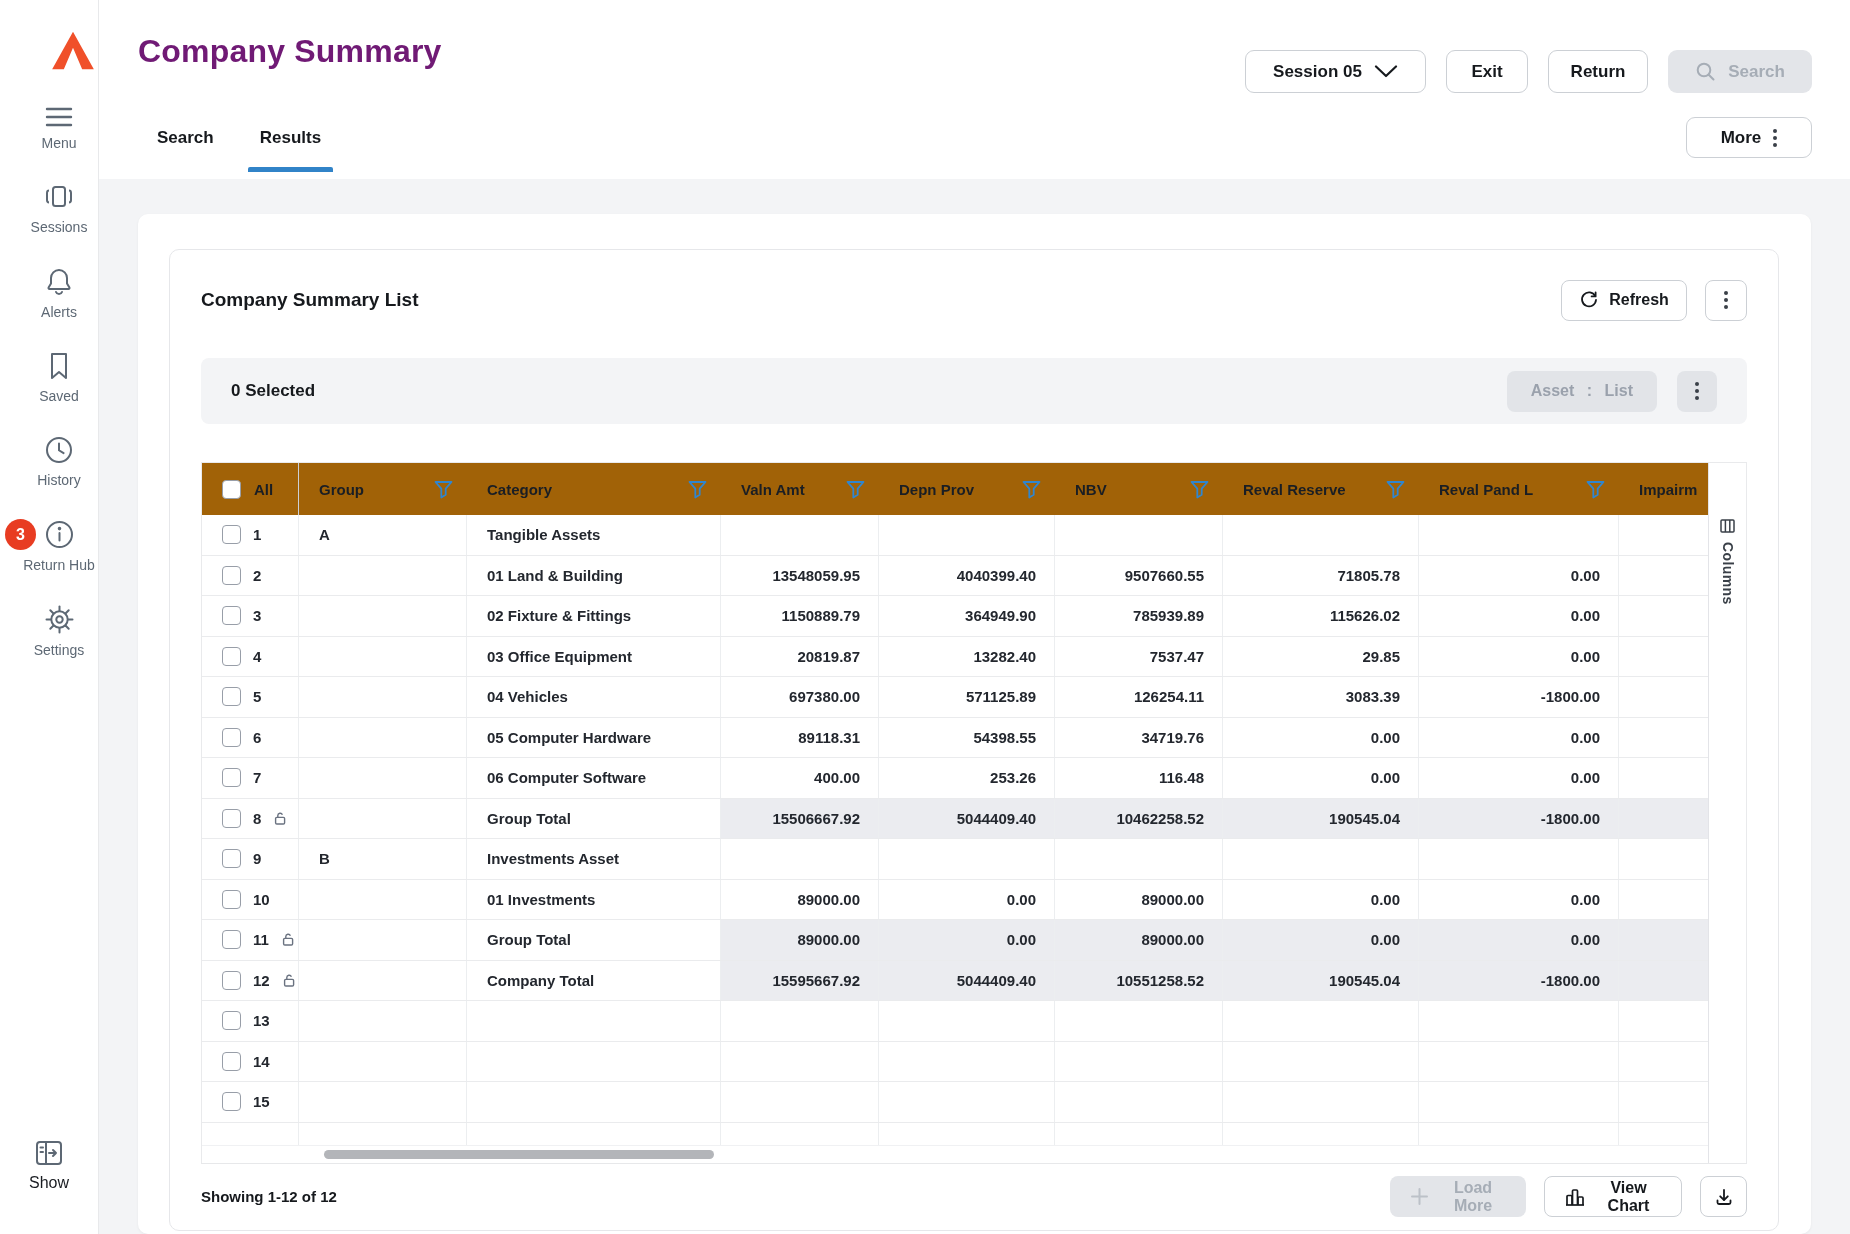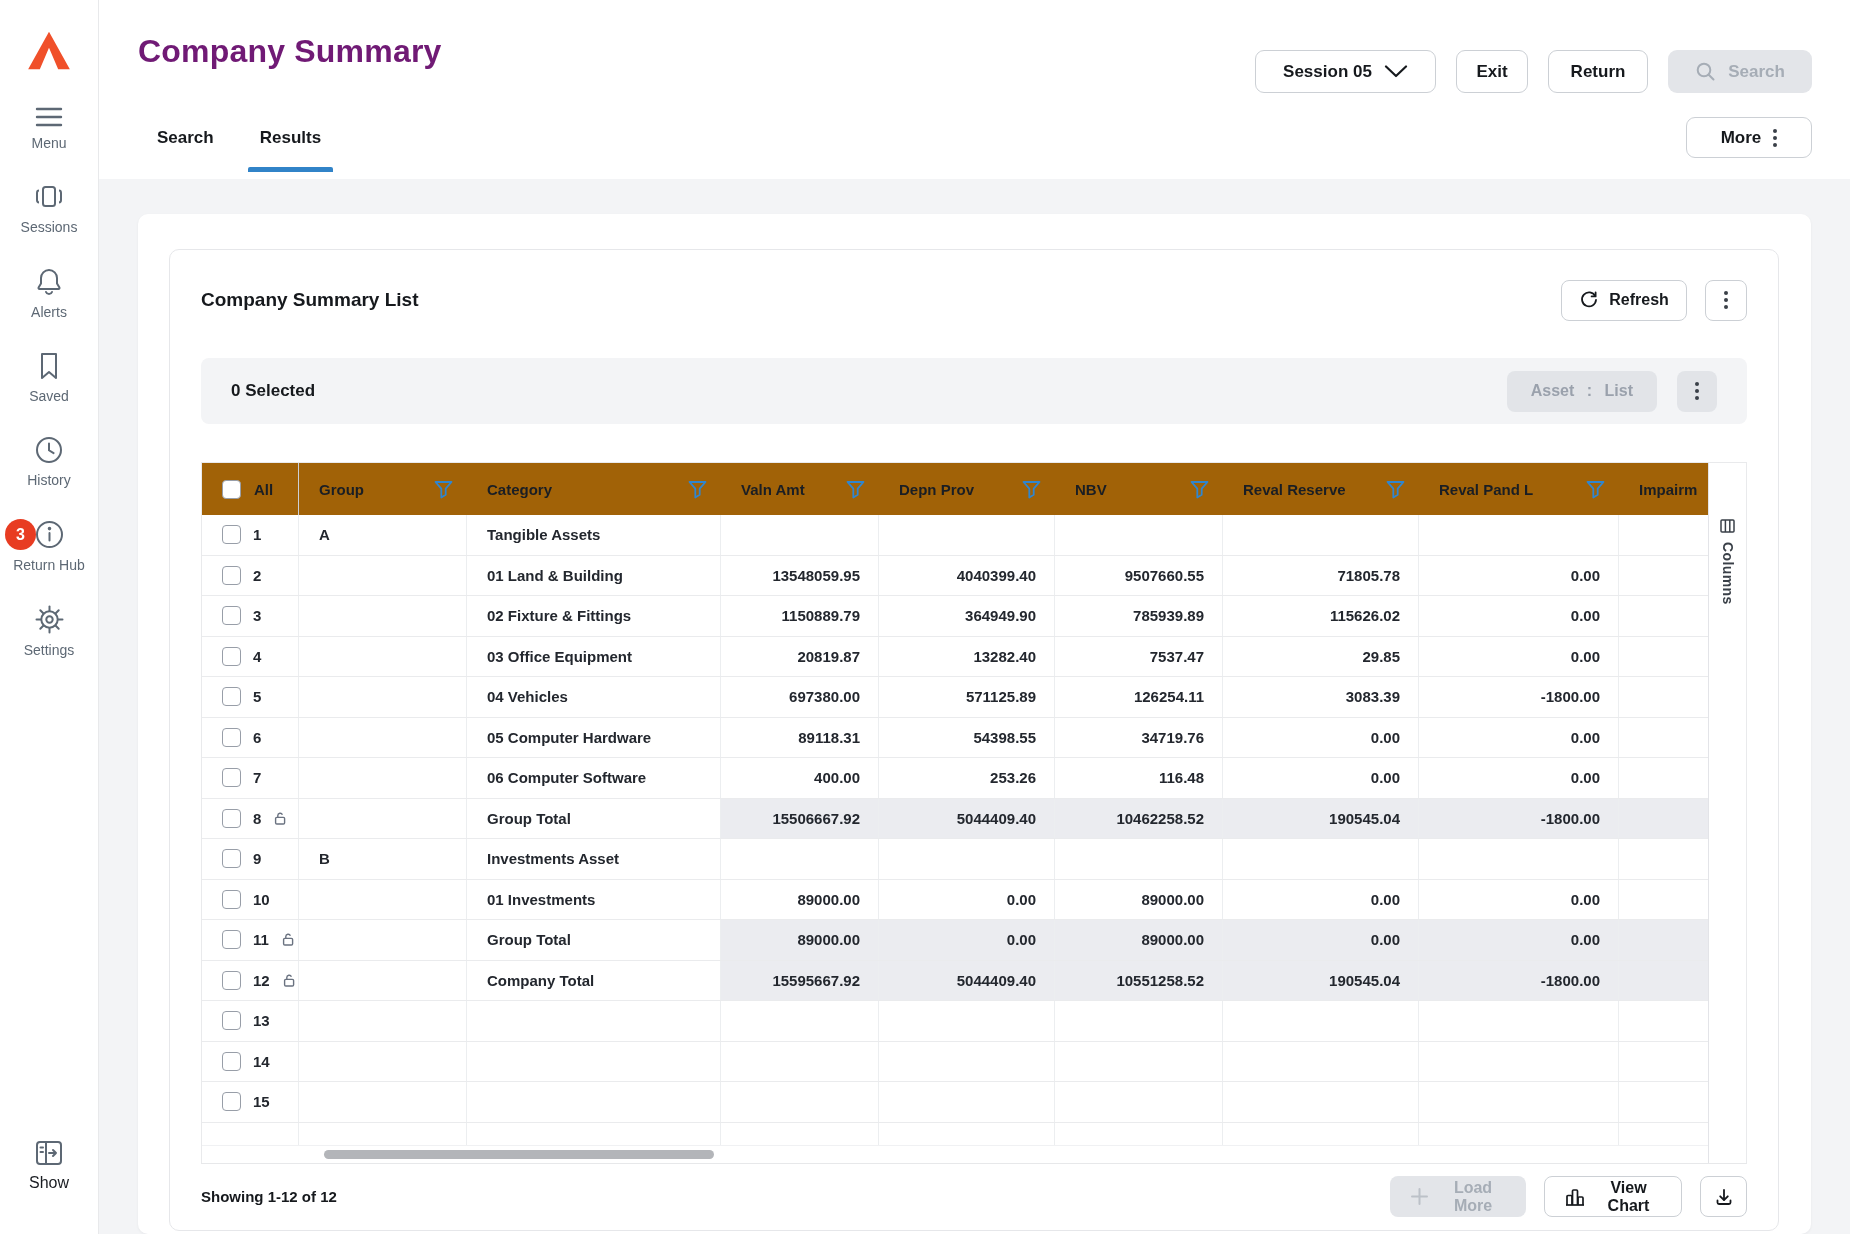--- a/index.html
+++ b/index.html
@@ -2,21 +2,21 @@
 <html><head>
 <meta charset="utf-8">
 <style>
   html,body{margin:0;padding:0;background:#fff;}
   .page{position:relative;width:1850px;height:1234px;overflow:hidden;
         font-family:"Liberation Sans",sans-serif;color:#191c21;-webkit-font-smoothing:antialiased;}
   svg{display:block;}
 
   
   .sidebar{position:absolute;left:0;top:0;width:98px;height:1234px;background:#fff;
-           border-right:1px solid #e8e9eb;display:flex;flex-direction:column;align-items:center;z-index:5;}
+           border-right:1px solid #e8e9eb;display:flex;flex-direction:column;align-items:flex-end;z-index:5;}
   .logo{margin-top:26px;}
   .side-item{margin-top:30px;display:flex;flex-direction:column;align-items:center;gap:7px;cursor:pointer;}
   .side-item .lbl{font-size:14px;color:#5d6874;line-height:17px;text-align:center;width:78px;}
   .side-icon{color:#5d6874;}
   .badge{position:absolute;left:5px;top:519px;width:31px;height:31px;border-radius:50%;
          background:#e83c22;color:#fff;font-size:16px;font-weight:700;display:flex;
          align-items:center;justify-content:center;z-index:6;}
   .side-show{position:absolute;bottom:42px;left:0;width:98px;display:flex;flex-direction:column;align-items:center;gap:7px;cursor:pointer;}
 
   
@@ -208,21 +208,21 @@
 
       <div class="hdr-buttons">
         <button class="btn" style="width:181px">
           <span>Session 05</span>
           <span>
             <svg width="24" height="13" viewBox="0 0 24 13" fill="none" stroke="#16191d" stroke-width="2.2" stroke-linecap="round" stroke-linejoin="round">
                 <polyline points="2,1.5 12,11 22,1.5"></polyline>
               </svg>
           </span>
         </button>
-        <button class="btn" style="width:72px">Exit</button>
+        <button class="btn" style="width:82px">Exit</button>
         <button class="btn" style="width:100px">Return</button>
         <button class="btn disabled" style="width:144px">
           <span>
             <svg width="21" height="21" viewBox="0 0 21 21" fill="none" stroke="#a6adb6" stroke-width="2" stroke-linecap="round">
                 <circle cx="9" cy="9" r="6.3"></circle>
                 <line x1="13.7" y1="13.7" x2="18.5" y2="18.5"></line>
               </svg>
           </span>
           <span>Search</span>
         </button>

